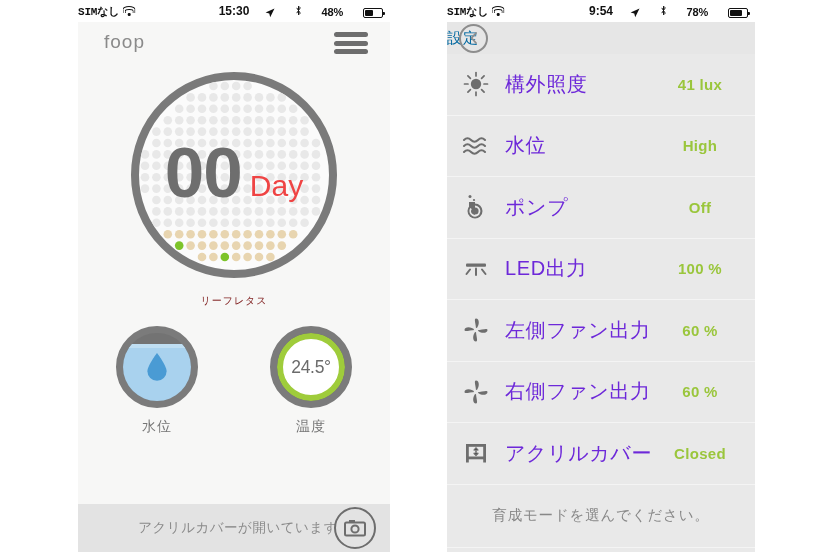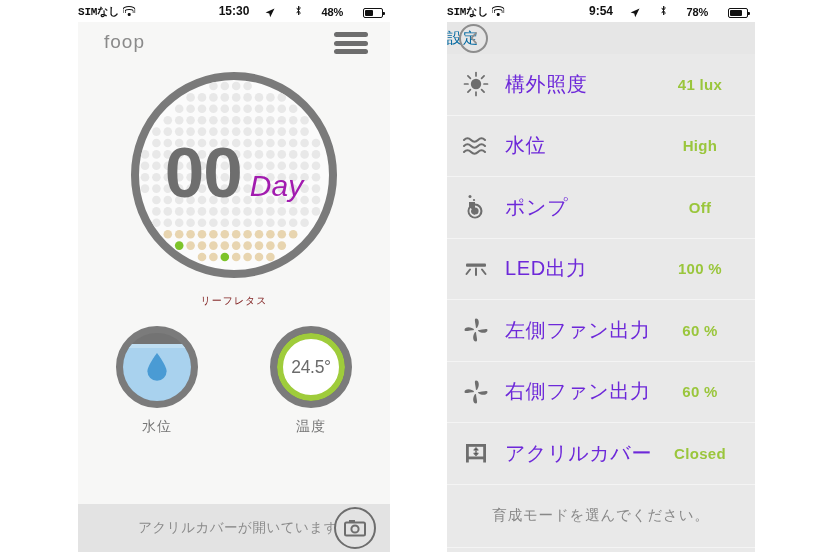--- a/index.html
+++ b/index.html
@@ -45,21 +45,21 @@
 
   
   .day-wrap{position:relative;height:228px;}
   .day-circle{position:absolute;left:50%;top:8px;transform:translateX(-50%);
     width:206px;height:206px;border-radius:50%;border:8px solid #7a7a7a;
     background:#fbfbfb;overflow:hidden;box-sizing:border-box;}
   .dotgrid{position:absolute;inset:0;}
   .day-text{position:absolute;inset:0;display:flex;align-items:center;justify-content:center;}
   .day-num{font-size:71px;color:#6e6e6e;letter-spacing:-1px;font-weight:bold;
     line-height:1;margin-top:-6px;}
-  .day-unit{font-size:30px;color:#a21caf;margin-left:8px;margin-top:22px;line-height:1;font-style:italic;}
+  .day-unit{font-size:30px;color:#ef4444;margin-left:8px;margin-top:22px;line-height:1;}
 
   .plant-name{text-align:center;font-size:10px;color:#7f1d1d;margin-top:2px;letter-spacing:1px;font-family:Liberation Serif, serif;}
 
   
   .gauges{display:flex;justify-content:center;gap:72px;margin-top:18px;}
   .gauge{text-align:center;}
   .gauge-ring{width:82px;height:82px;border-radius:50%;border:7px solid #7b7b7b;
     box-sizing:border-box;position:relative;overflow:hidden;background:#737373;margin:0 auto;}
   .water-fill{position:absolute;left:0;right:0;bottom:0;height:84%;background:#a9d2ee;}
   .water-top{position:absolute;left:0;right:0;top:16%;height:4px;background:#bfdef2;}

